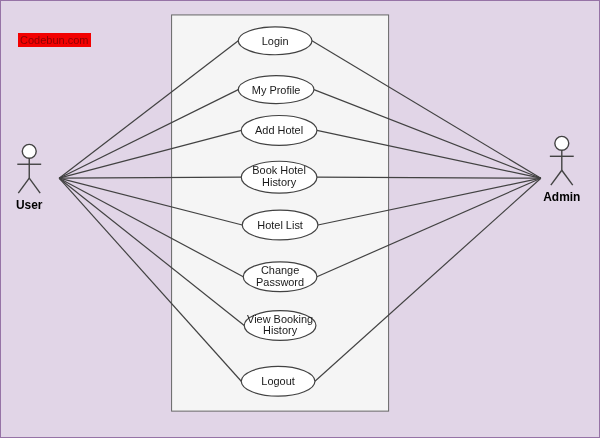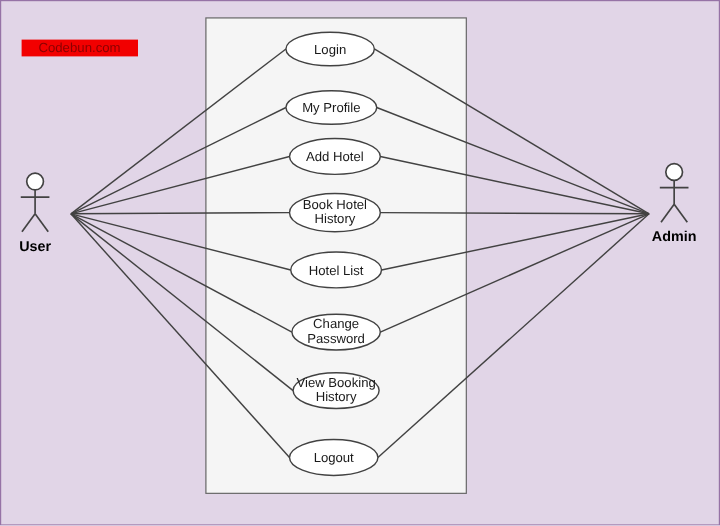--- a/index.html
+++ b/index.html
@@ -62,21 +62,21 @@
     text-anchor: middle;
   }
   .watermark {
     position: absolute;
     left: 17px;
     top: 32px;
     background: var(--watermark_bg, #f20000);
     color: var(--watermark_text, #8b0000);
     font-size: 11px;
     line-height: 14px;
-    padding: 0 14px;
+    padding: 0 2px;
     white-space: nowrap;
   }
 </style>
 </head>
 <body>
 
 <div class="page">
 
   <svg class="diagram-svg" viewBox="0 0 600 438">
 

